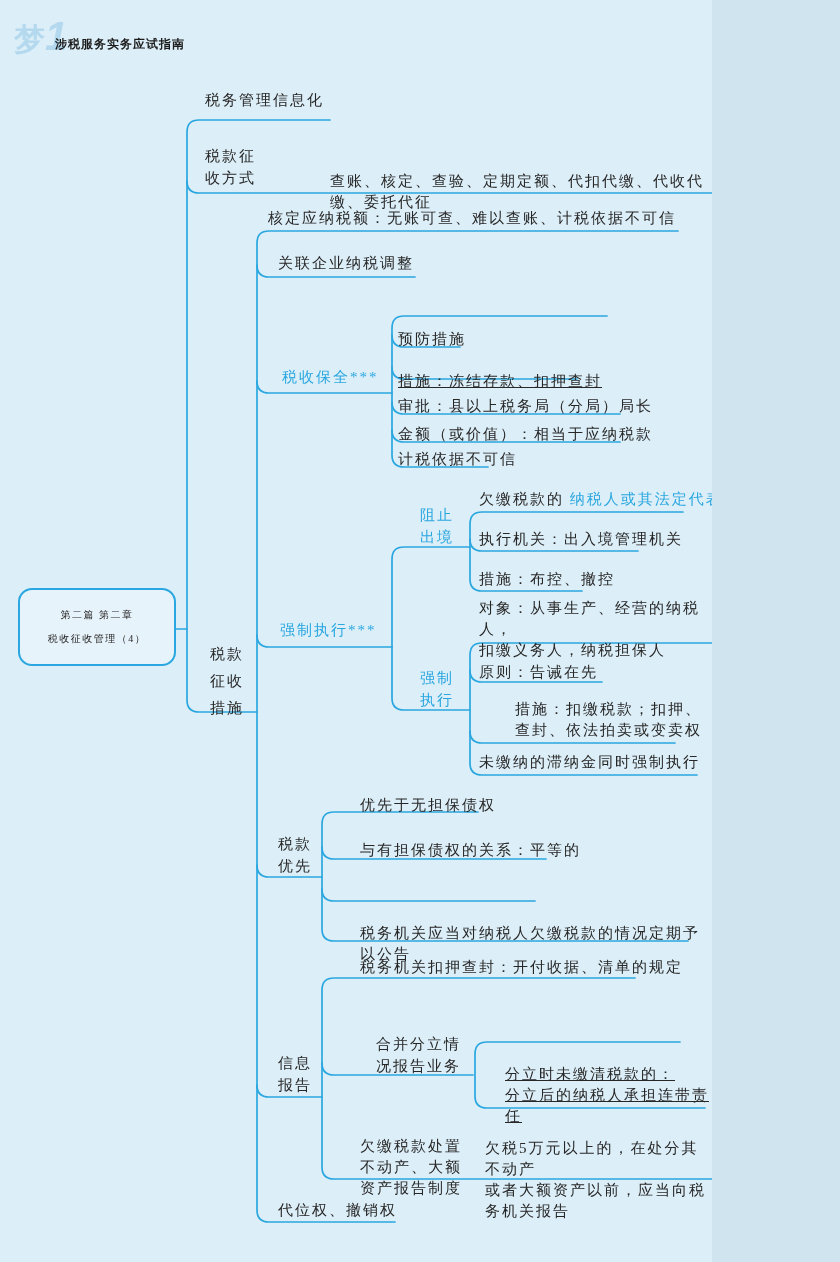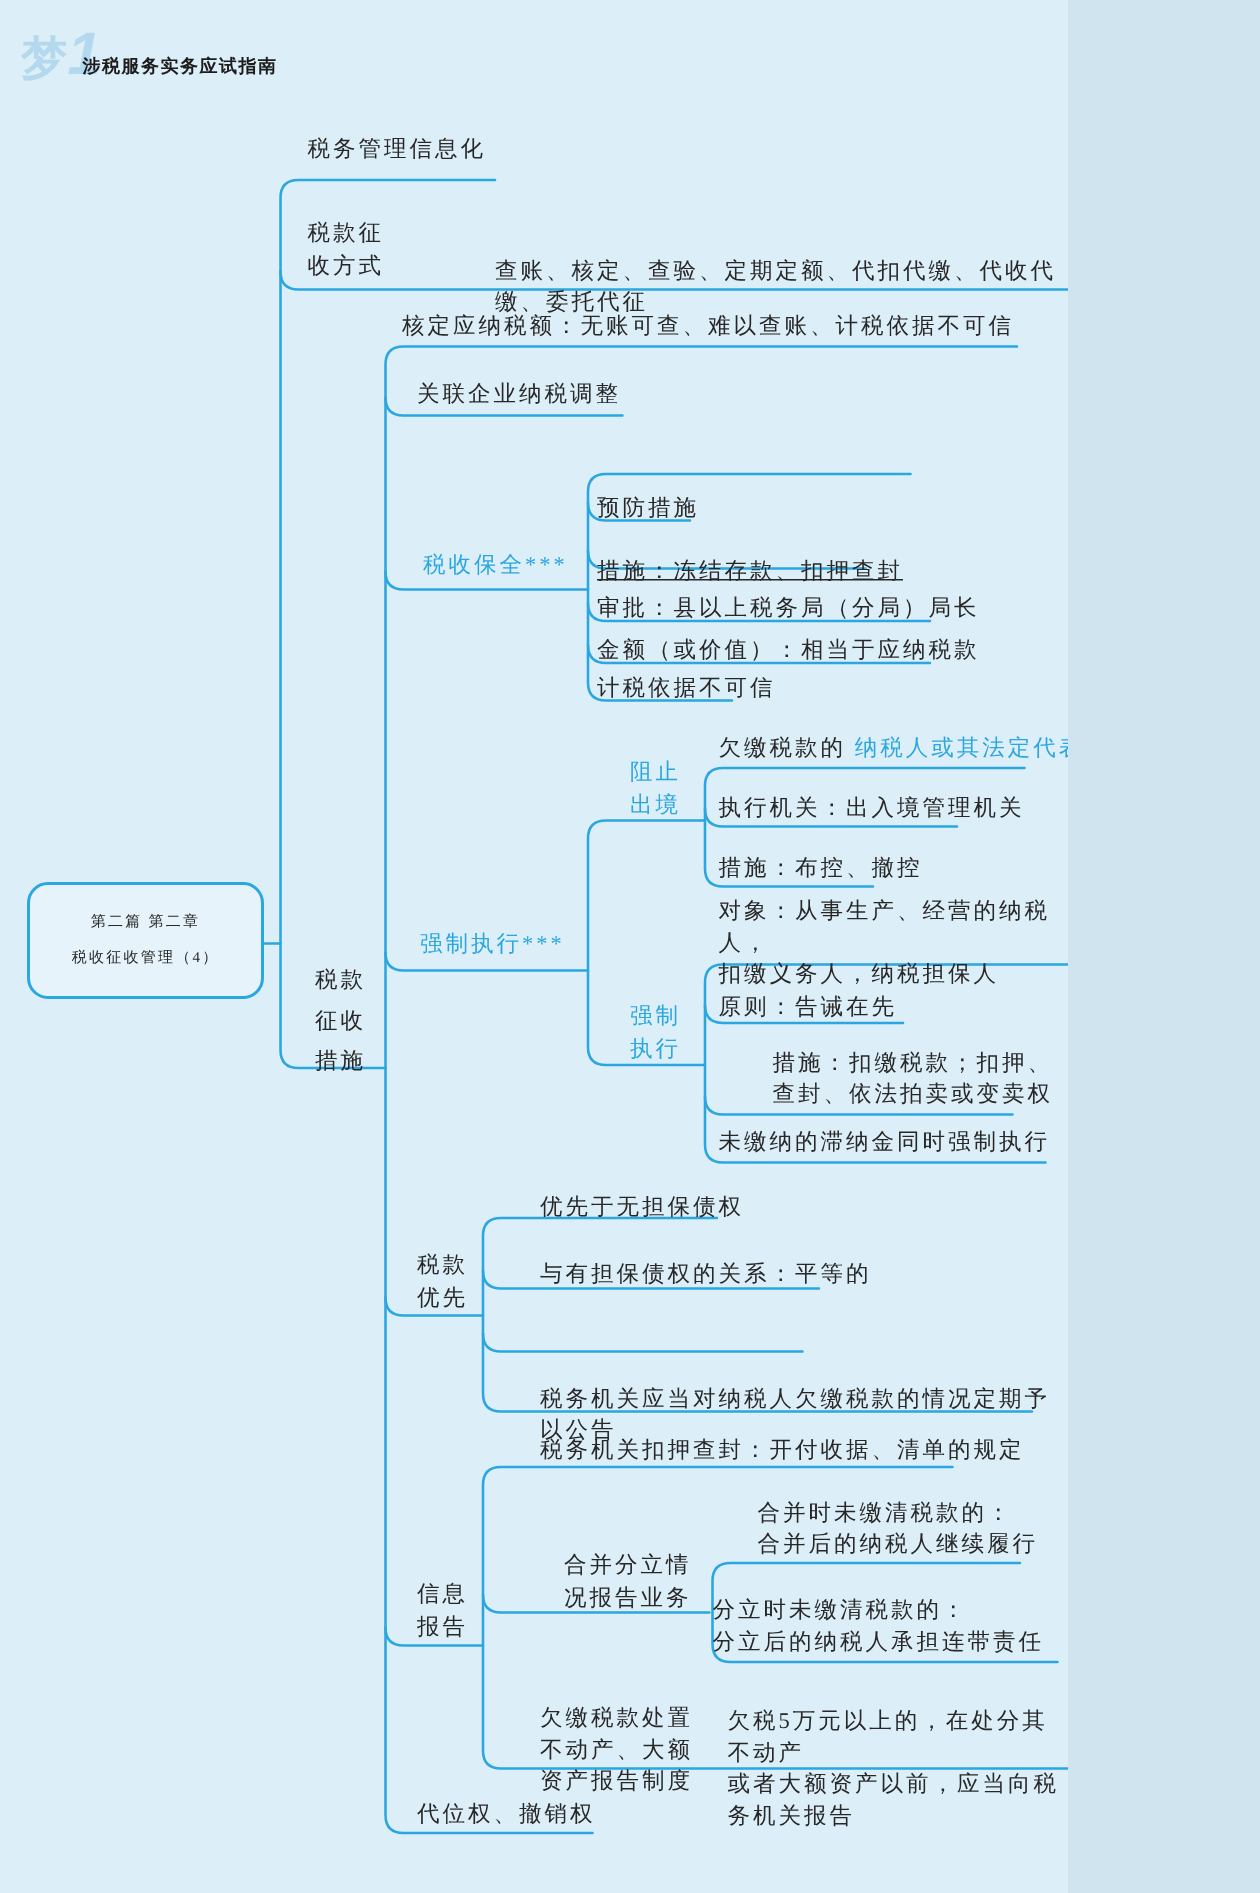--- a/index.html
+++ b/index.html
@@ -85,21 +85,21 @@
   #n-qz-zhinajin {left:479px;top:752px;}
   #n-yx          {left:278px;top:833px;}
   #n-yx-1        {left:360px;top:795px;}
   #n-yx-2        {left:360px;top:840px;}
   #n-yx-3        {left:360px;top:882px;}
   #n-yx-4        {left:360px;top:923px;}
   #n-xx          {left:278px;top:1052px;}
   #n-xx-kouya    {left:360px;top:957px;}
   #n-hb          {left:360px;top:1033px;margin-left:16px;}
   #n-hb-1        {left:505px;top:999px;}
-  #n-hb-2        {left:475px;top:1064px;}
+  #n-hb-2        {left:505px;top:1064px;text-decoration:underline;}
   #n-qj          {left:360px;top:1116px;margin-top:20px;}
   #n-qj-item     {left:485px;top:1138px;}
   #n-daiwei      {left:278px;top:1200px;}
 </style>
 </head>
 <body>
 
 <div id="stage">
 
   <svg id="connector-svg" width="840" height="1262" viewBox="0 0 840 1262" fill="none" stroke="#2aa7e0" stroke-width="1.7" stroke-linecap="round">
@@ -189,22 +189,20 @@
 优先</div>
   <div class="node" id="n-yx-1">优先于无担保债权</div>
   <div class="node" id="n-yx-2">与有担保债权的关系：平等的</div>
   <div class="node" id="n-yx-4">税务机关应当对纳税人欠缴税款的情况定期予以公告</div>
 
   <div class="node lh22" id="n-xx">信息
 报告</div>
   <div class="node" id="n-xx-kouya">税务机关扣押查封：开付收据、清单的规定</div>
   <div class="node lh22" id="n-hb">合并分立情
 况报告业务</div>
-  <div class="node" id="n-hb-1">合并时未缴清税款的：
-合并后的纳税人继续履行</div>
   <div class="node" id="n-hb-2">分立时未缴清税款的：
 分立后的纳税人承担连带责任</div>
   <div class="node" id="n-qj">欠缴税款处置
 不动产、大额
 资产报告制度</div>
   <div class="node" id="n-qj-item">欠税5万元以上的，在处分其不动产
 或者大额资产以前，应当向税务机关报告</div>
 
   <div class="node" id="n-daiwei">代位权、撤销权</div>
 

